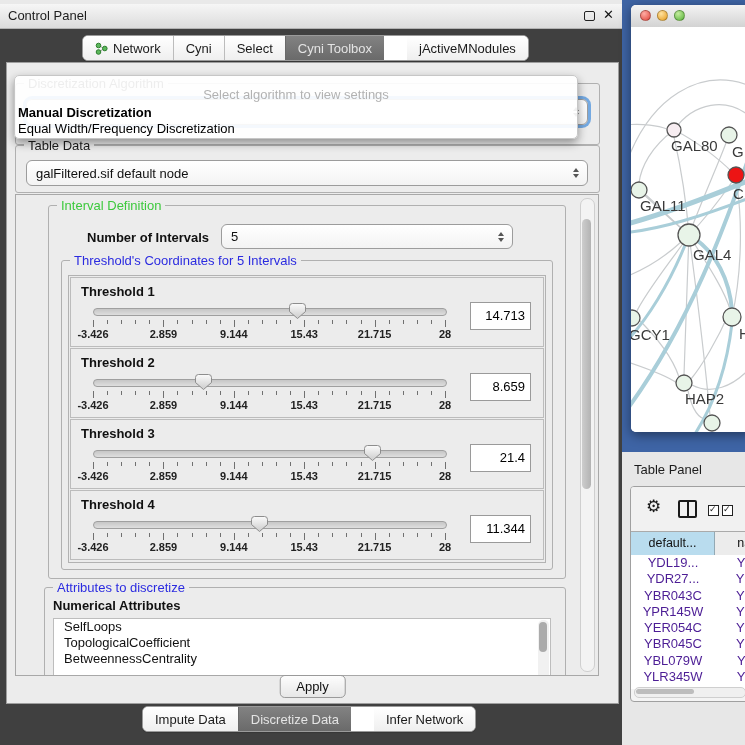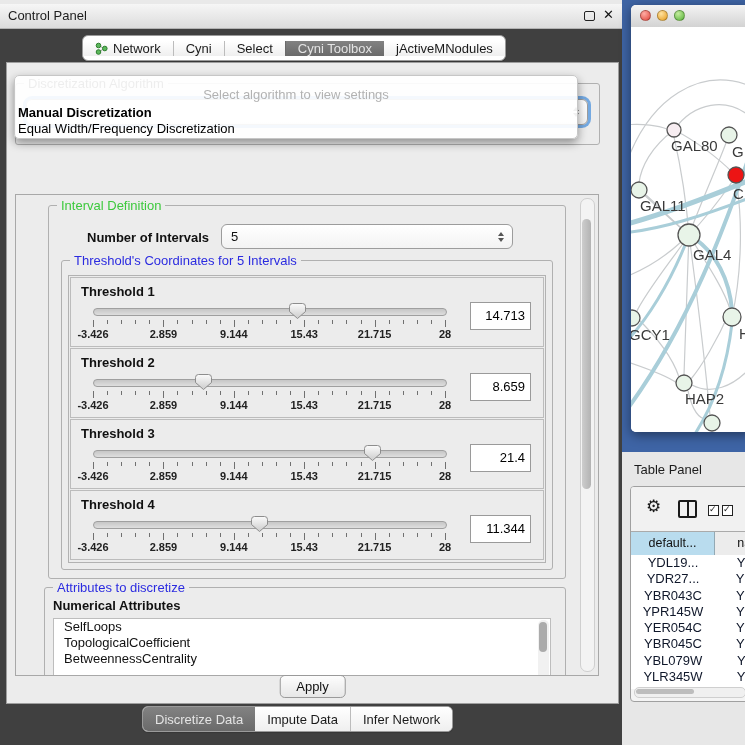--- a/index.html
+++ b/index.html
@@ -9,27 +9,27 @@
   
   .control-panel{position:absolute;left:0;top:4px;width:622px;height:745px;background:#404040;}
   .cp-titlebar{position:absolute;left:0;top:0;width:100%;height:24px;
      background:linear-gradient(#f6f6f6,#dcdcdc);border-bottom:1px solid #b3b3b3;}
   .cp-title{position:absolute;left:8px;top:4px;font-size:13px;color:#1c1c1c;}
   .float-icon{position:absolute;right:27px;top:7px;width:9px;height:8px;border:1.6px solid #222;border-radius:2px;}
   .close-icon{position:absolute;right:8px;top:3px;font-size:13px;font-weight:bold;color:#111;cursor:default;}
 
   .tabstrip{position:absolute;display:flex;height:24px;border:1px solid #9a9a9a;border-radius:6px;
      overflow:hidden;background:#fff;box-shadow:0 1px 1px rgba(0,0,0,.15);}
-  .tabstrip.top{left:82px;top:31px;align-items:center;}
+  .tabstrip.top{left:82px;top:31px;}
   .tabstrip.bottom{left:142px;top:702px;}
   .seg{display:flex;align-items:center;gap:5px;padding:0 12px;font-size:13px;color:#1a1a1a;
      background:linear-gradient(#ffffff,#efefef);border-left:1px solid #bcbcbc;cursor:default;white-space:nowrap;}
   .seg:first-child{border-left:none;}
   .seg.sel{background:linear-gradient(#828282,#6a6a6a);color:#e4e4e4;border-left-color:#6a6a6a;}
-  .seg.sel+.seg{border-left:none;}
+  .seg.sel+.seg{border-left:none;margin-left:23px;}
 
   .cp-outer{position:absolute;left:6px;top:58px;width:611px;height:640px;border:1px solid #9e9e9e;background:#ececec;}
 
   .grp{position:absolute;border:1px solid #b0b0b0;border-radius:3px;}
   .grp>.legend{position:absolute;top:-8px;left:8px;background:#ececec;padding:0 4px;font-size:13px;line-height:15px;color:#1c1c1c;white-space:nowrap;}
   .legend.green{color:var(--legend-green,#3dc93d);}
   .legend.blue{color:var(--legend-blue,#2b2be0);}
 
   .combo{position:absolute;height:26px;border:1px solid #9c9c9c;border-radius:6px;
      background:linear-gradient(#ffffff,#f3f3f3);font-size:13px;color:#111;
@@ -112,21 +112,21 @@
   .split-icon:after{content:"";position:absolute;left:50%;top:0;width:2px;height:100%;background:#1a1a1a;transform:translateX(-1px);}
   .chk{position:absolute;top:18px;width:9px;height:9px;border:1.4px solid #222;background:#fff;}
   .chk:after{content:"✓";position:absolute;left:0;top:-2px;font-size:9px;color:#222;}
   .chk.c1{left:77px;} .chk.c2{left:91px;}
   .tbl-header{position:absolute;left:0;top:44px;width:160px;height:24px;display:flex;border-top:1px solid #aaa;border-bottom:1px solid #aaa;}
   .th{box-sizing:border-box;font-size:12.5px;color:#111;text-align:center;line-height:22px;background:#ececec;}
   .th.c1{width:84px;background:var(--header-blue,#b9dcee);border-right:1px solid #93a9b4;}
   .th.c2{width:76px;}
   .tbl-rows{position:absolute;left:0;top:68px;width:160px;height:134px;background:#fff;overflow:hidden;}
   .tr{display:flex;height:16.3px;}
-  .td{box-sizing:border-box;font-size:13px;color:#0f172a;text-align:center;line-height:16px;white-space:nowrap;}
+  .td{box-sizing:border-box;font-size:13px;color:#4c1d95;text-align:center;line-height:16px;white-space:nowrap;}
   .td.c1{width:84px;} .td.c2{width:76px;}
   .h-scrollbar{position:absolute;left:3px;bottom:3px;width:110px;height:9px;background:#f0f0f0;border:1px solid #cfcfcf;border-radius:5px;}
   .h-scrollbar .thumb{position:absolute;left:1px;top:1px;width:58px;height:5px;border-radius:3px;background:#bdbdbd;}
 
   svg text{font-family:"Liberation Sans","DejaVu Sans",sans-serif;}
 </style>
 </head>
 <body>
 
 <svg width="0" height="0" style="position:absolute">
@@ -174,20 +174,30 @@
     <div class="grp algo-grp">
       <span class="legend">Discretization Algorithm</span>
       <div class="combo algo-combo">
         <span class="spin">
             <i class="up"></i>
             <i class="dn"></i>
           </span>
       </div>
     </div>
 
+    <div class="grp td-grp">
+      <span class="legend">Table Data</span>
+      <div class="combo td-combo">
+        <span>galFiltered.sif default node</span>
+        <span class="spin">
+            <i class="up"></i>
+            <i class="dn"></i>
+          </span>
+      </div>
+    </div>
 
     <div class="scroll-panel">
       <div class="grp interval-grp">
         <span class="legend green">Interval Definition</span>
         <span class="noi-label">Number of Intervals</span>
         <div class="combo noi-combo">
           <span>5</span>
           <span class="spin">
               <i class="up"></i>
               <i class="dn"></i>
@@ -403,25 +413,25 @@
       <div class="popup-items">
           <div class="popup-item bold">Manual Discretization</div>
           <div class="popup-item">Equal Width/Frequency Discretization</div>
         </div>
     </div>
 
     <button class="apply-btn">Apply</button>
   </div>
 
   <div class="tabstrip bottom">
+      <div class="seg">
+        <span>Impute Data</span>
+      </div>
       <div class="seg sel">
         <span>Discretize Data</span>
-      </div>
-      <div class="seg">
-        <span>Impute Data</span>
       </div>
       <div class="seg">
         <span>Infer Network</span>
       </div>
     </div>
 </div>
 
 <div class="desktop"></div>
 
 <div class="net-window">

